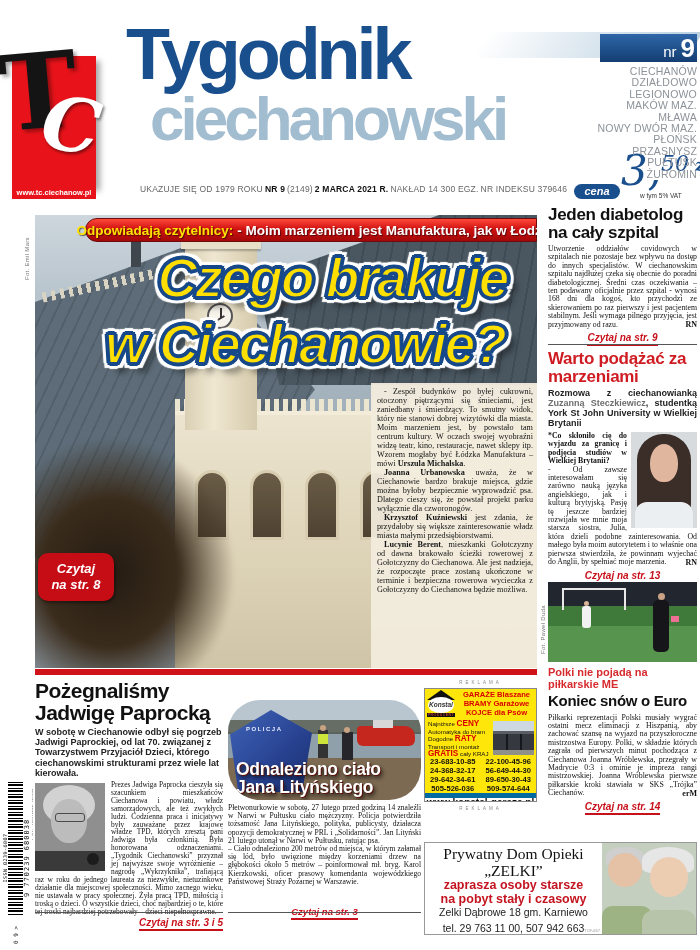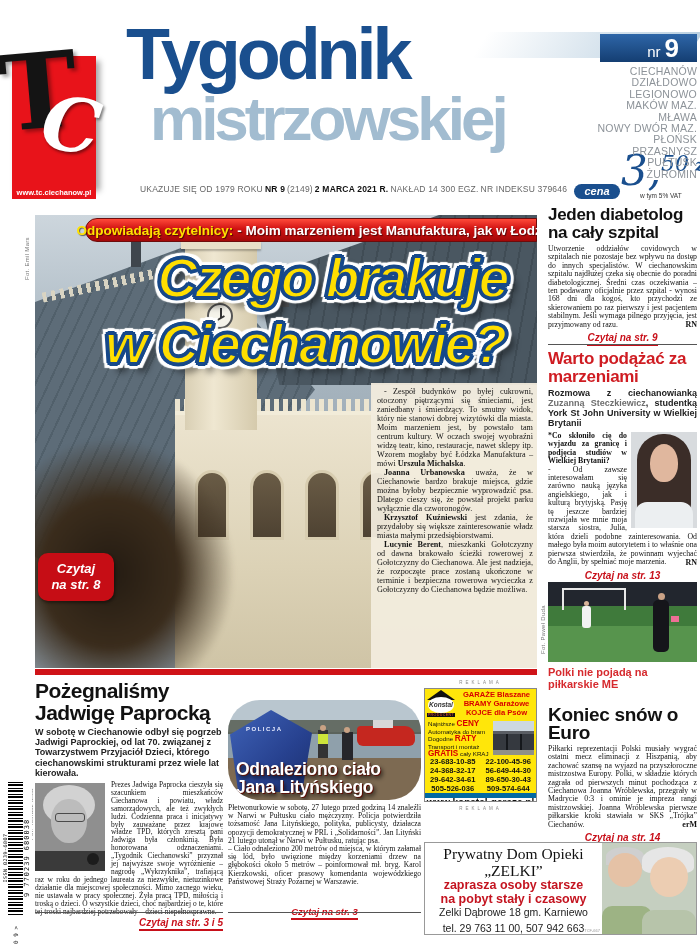--- a/index.html
+++ b/index.html
@@ -16,21 +16,21 @@
           font-size:104px;color:#141414;transform:rotate(-5deg);text-shadow:3px 3px 4px rgba(0,0,0,.35);}
   .logo-c{position:absolute;left:30px;top:26px;font-family:"DejaVu Serif",serif;font-style:italic;font-weight:bold;
           font-size:74px;color:#fff;transform:rotate(8deg);text-shadow:2px 2px 3px rgba(0,0,0,.45);}
   .logo-www{left:12px;top:186px;width:84px;height:13px;background:#e8131a;color:#fff;font-size:7.5px;
             font-weight:bold;text-align:center;line-height:13px;}
   .masthead1{left:126px;top:18px;font-size:72px;font-weight:bold;letter-spacing:-4px;color:#1a4f8e;line-height:1;z-index:3;}
   .masthead2{left:150px;top:88px;font-size:62px;font-weight:bold;letter-spacing:-4px;color:#a2bcd0;line-height:1;z-index:2;}
   .streak{left:480px;top:32px;width:215px;height:26px;transform:skewX(-32deg);
           background:linear-gradient(90deg,rgba(185,207,224,0),#b9cfe0);z-index:1;}
   .nr-badge{left:600px;top:34px;width:97px;height:28px;background:linear-gradient(180deg,#2e66a8,#143e72);
-            color:#fff;display:flex;align-items:baseline;justify-content:flex-end;padding-right:18px;box-sizing:border-box;z-index:4;}
+            color:#fff;display:flex;align-items:baseline;justify-content:flex-end;padding-right:2px;box-sizing:border-box;z-index:4;}
   .nr-badge .pfx{font-size:15px;margin-right:4px;}
   .nr-badge .num{font-size:26px;font-weight:bold;line-height:28px;}
   .cities{left:540px;top:66px;width:157px;text-align:right;font-size:10.5px;line-height:11.4px;
           color:#8d9399;letter-spacing:.2px;z-index:4;}
   .info-line{left:140px;top:184px;font-size:8.5px;color:#666;display:flex;gap:2px;white-space:nowrap;letter-spacing:.2px;}
   .info-line .strong{color:#111;font-weight:bold;}
   .cena-pill{left:574px;top:184px;width:46px;height:15px;background:#1a4f8e;border-radius:8px;color:#fff;
              font-style:italic;font-weight:bold;font-size:11px;text-align:center;line-height:15px;}
   .price-script{left:621px;top:146px;color:#1a4f8e;font-family:"DejaVu Serif",serif;font-style:italic;white-space:nowrap;}
   .price-script .big{font-size:42px;}
@@ -215,21 +215,21 @@
 
 <div class="page">
 
   <div class="abs streak"></div>
   <div class="abs logo-box">
     <span class="logo-t">T</span>
     <span class="logo-c">C</span>
   </div>
   <div class="abs logo-www">www.tc.ciechanow.pl</div>
   <div class="abs masthead1">Tygodnik</div>
-  <div class="abs masthead2">mistrzowskiej</div>
+  <div class="abs masthead2">ciechanowski</div>
   <div class="abs nr-badge">
     <span class="pfx">nr</span>
     <span class="num">9</span>
   </div>
   <div class="abs cities">
       <div class="city">CIECHANÓW</div>
       <div class="city">DZIAŁDOWO</div>
       <div class="city">LEGIONOWO</div>
       <div class="city">MAKÓW MAZ.</div>
       <div class="city">MŁAWA</div>
@@ -339,21 +339,21 @@
         <i></i>
       </div>
     <div class="referee">
         <i></i>
       </div>
     <div class="flag"></div>
   </div>
 
   <div class="abs sb" style="top:666px;">
     <div class="kicker">Polki nie pojadą na piłkarskie ME</div>
-    <h2 style="font-size:19px;margin-top:16px;">Koniec snów o Euro</h2>
+    <h2 style="font-size:15px;margin-top:2px;">Koniec snów o Euro</h2>
     <div class="body">
         <p class="rp"><span>Piłkarki reprezentacji Polski musiały wygrać ostatni mecz eliminacji z Hiszpanią, aby zachować szansę na wyjazd na przyszłoroczne mistrzostwa Europy. Polki, w składzie których zagrała od pierwszych minut pochodząca z Ciechanowa Joanna Wróblewska, przegrały w Madrycie 0:3 i ominie je impreza rangi mistrzowskiej. Joanna Wróblewska pierwsze piłkarskie kroki stawiała w SKS „Trójka” Ciechanów.</span></p>
       </div>
     <div class="author" style="font-size:8px;">erM</div>
     <div class="read"><span class="u">Czytaj na str. 14</span></div>
   </div>
 
   <div class="pap">
     <h2>Pożegnaliśmy Jadwigę Paprocką</h2>
     <div class="lead">W sobotę w Ciechanowie odbył się pogrzeb Jadwigi Paprockiej, od lat 70. związanej z Towarzystwem Przyjaciół Dzieci, którego ciechanowskimi strukturami przez wiele lat kierowała.</div>

